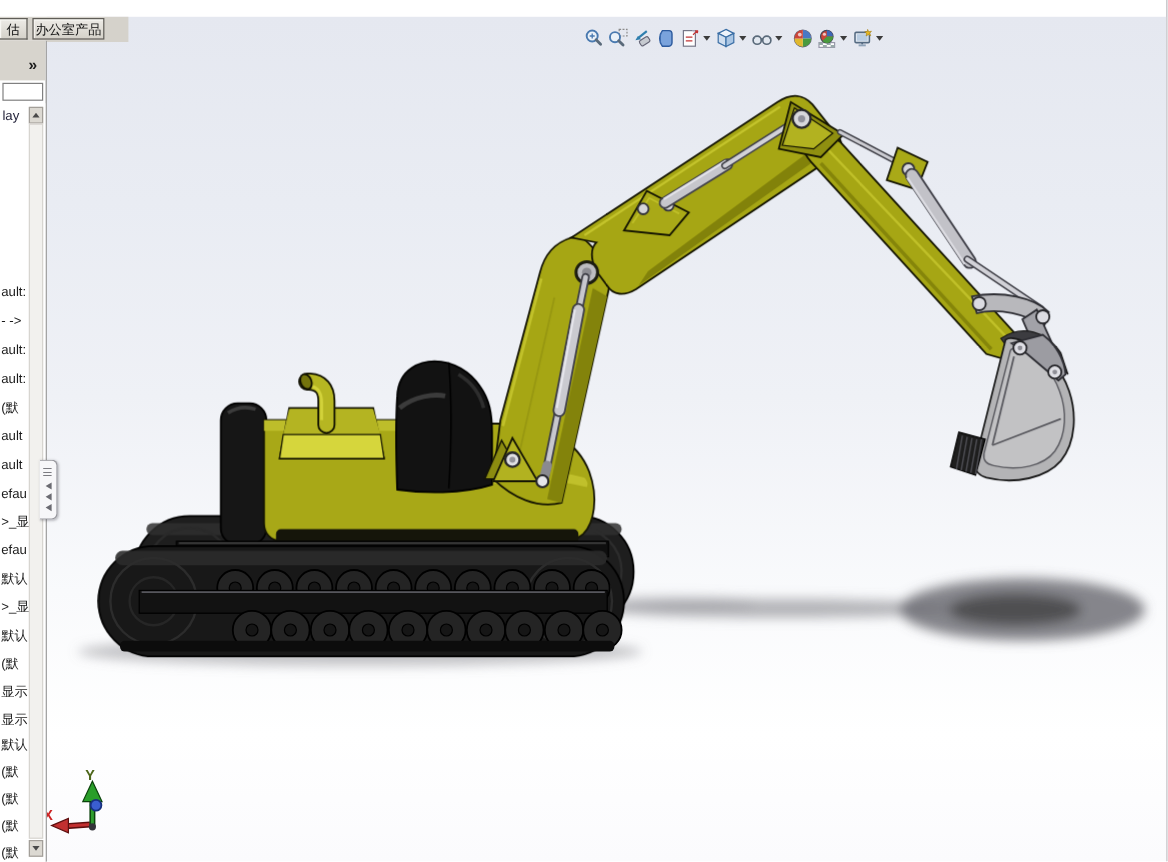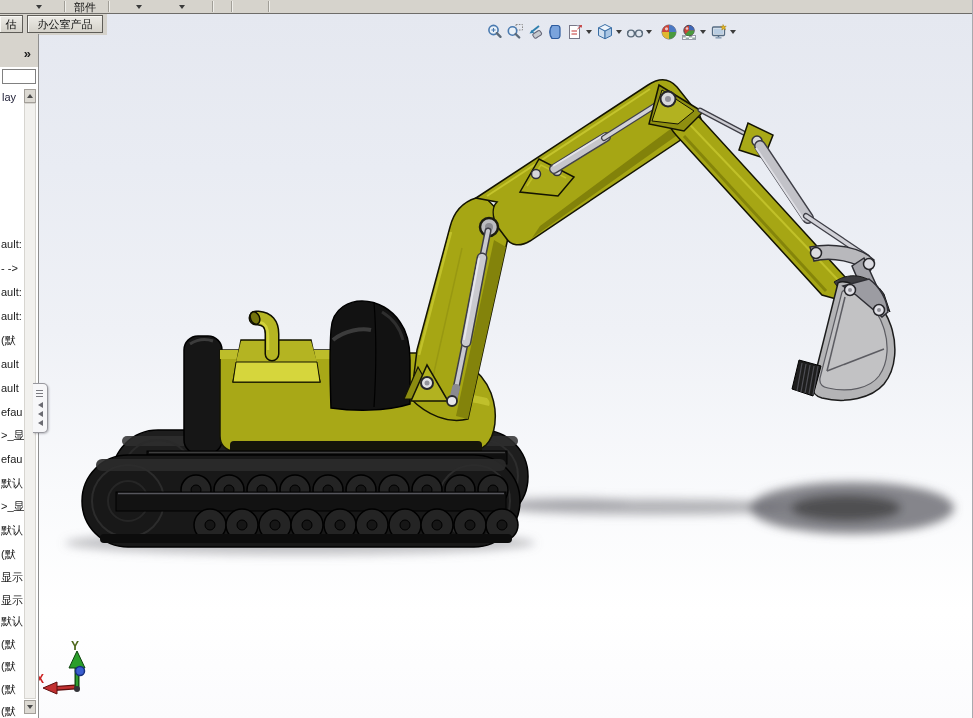--- a/index.html
+++ b/index.html
@@ -19,21 +19,21 @@
     border-left:3.5px solid transparent; border-right:3.5px solid transparent; border-top:4px solid #3a3a3a; }
   .row1 .sep { position:absolute; top:1px; width:1px; height:11px; background:#a19e97; box-shadow:1px 0 0 #efeeea; }
   .row1 .mlabel { position:absolute; top:0; font-size:11px; line-height:14px; color:#111; }
 
   .row2-bg { position:absolute; left:0; top:14px; width:107px; height:21px; background:#d5d2cb; z-index:3; }
   .tab { position:absolute; top:15px; height:18px; background:linear-gradient(#edebe6,#d5d2ca);
     border:1px solid #5f5d58; box-shadow:inset 1px 1px 0 #f8f7f3;
     font-size:11px; color:#101010; display:flex; align-items:center; justify-content:center;
     overflow:hidden; white-space:nowrap; z-index:4; }
   .tab-partial { left:0; width:23px; border-left:none; }
-  .tab-office { left:27px; width:76px; }
+  .tab-office { left:27px; width:60px; }
 
   
   .panel { position:absolute; left:0; top:34px; width:39px; height:684px; background:#fff;
     border-right:1px solid #8e8e8e; z-index:3; overflow:hidden; }
   .panel-header { position:absolute; left:0; top:0; width:100%; height:33px; background:#d7d4cd; }
   .chevron { position:absolute; right:7px; top:13px; font-size:13px; font-weight:bold; color:#1c1c1c; line-height:13px; }
   .panel-search { position:absolute; left:2px; top:35px; width:34px; height:15px; background:#fff;
     border:1px solid #808080; font-size:10px; padding:0 2px; }
   .panel-content { position:absolute; left:0; top:52px; width:100%; bottom:0; background:#fff; }
   .tree-frags { position:absolute; inset:0; }
@@ -270,31 +270,20 @@
       <line x1="77" y1="689" x2="77" y2="668" stroke="#0b420b" stroke-width="5"></line>
       <line x1="77" y1="688" x2="77" y2="668" stroke="#2f9e2f" stroke-width="2.5"></line>
       <polygon points="69,668 85,668 77,651" fill="#2a9e2a" stroke="#0b420b" stroke-width="1"></polygon>
       <circle cx="77" cy="689" r="3" fill="#333338"></circle>
       <circle cx="80" cy="671" r="4.5" fill="#3a5ed0" stroke="#17307e" stroke-width="1.5"></circle>
       <text x="71" y="650" font-size="12" font-weight="bold" fill="#4d661a">Y</text>
       <text x="36" y="683" font-size="12" font-weight="bold" fill="#cc2222">X</text>
     </g>
   </svg>
 
-  <div class="row1">
-    <span class="caret" style="left:36px"></span>
-    <span class="sep" style="left:64px"></span>
-    <span class="mlabel" style="left:74px">部件</span>
-    <span class="sep" style="left:108px"></span>
-    <span class="caret" style="left:136px"></span>
-    <span class="caret" style="left:179px"></span>
-    <span class="sep" style="left:212px"></span>
-    <span class="sep" style="left:231px"></span>
-    <span class="sep" style="left:268px"></span>
-  </div>
 
   <div class="row2-bg"></div>
   <div class="tab tab-partial">估</div>
   <div class="tab tab-office">办公室产品</div>
 
   <div class="panel">
     <div class="panel-header">
       <span class="chevron">»</span>
     </div>
     <input class="panel-search" value="" style="">

